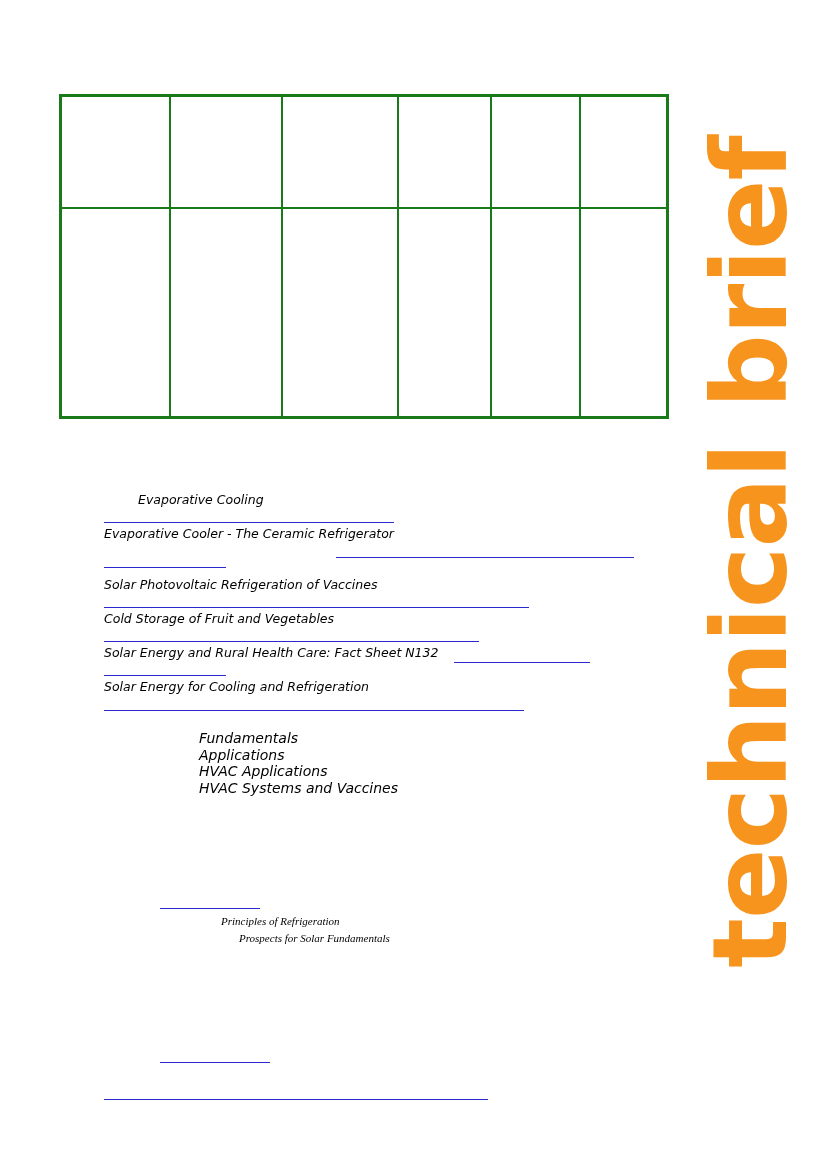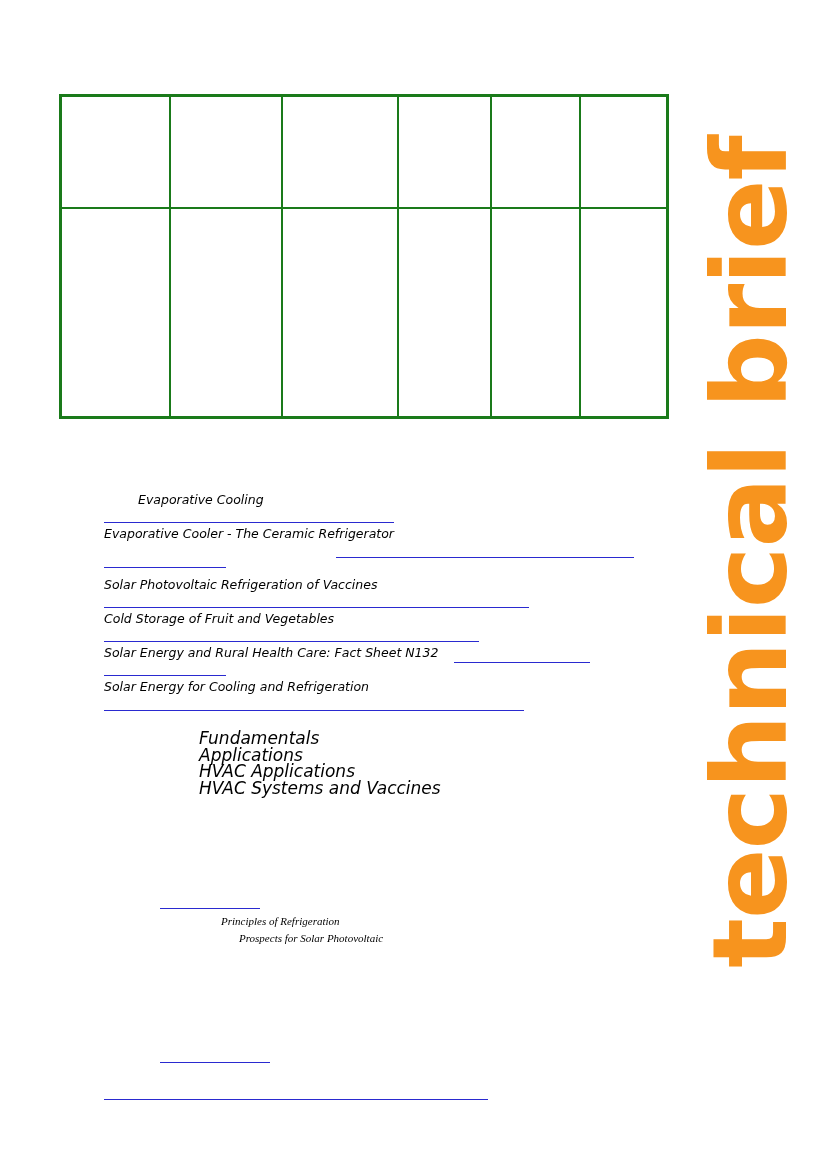--- a/index.html
+++ b/index.html
@@ -98,21 +98,21 @@
     height: 0;
   }
 
   
   .sub-list {
     position: absolute;
     left: 95px;
     top: 236px;
     font-family: "DejaVu Sans", sans-serif;
     font-style: italic;
-    font-size: 17px;
+    font-size: 14px;
     color: #000000;
     line-height: 16.5px;
   }
   .sub-list2 {
     position: absolute;
     left: 117px;
     top: 419px;
     font-family: Liberation Serif, serif;
     font-style: italic;
     font-size: 11px;
@@ -187,21 +187,21 @@
       <div>Fundamentals</div>
       <div>Applications</div>
       <div>HVAC Applications</div>
       <div>HVAC Systems and Vaccines</div>
     </div>
 
     <div class="rule" style="left:56px; top:414px; width:100px;"></div>
 
     <div class="sub-list2">
       <div>Principles of Refrigeration</div>
-      <div class="indent">Prospects for Solar Photovoltaic</div>
+      <div class="indent">Prospects for Solar Fundamentals</div>
     </div>
 
     <div class="rule" style="left:56px; top:568px; width:110px;"></div>
     <div class="rule" style="left:0px; top:605px; width:384px;"></div>
 
   </div>
 
 </div>
 
 </body></html>

